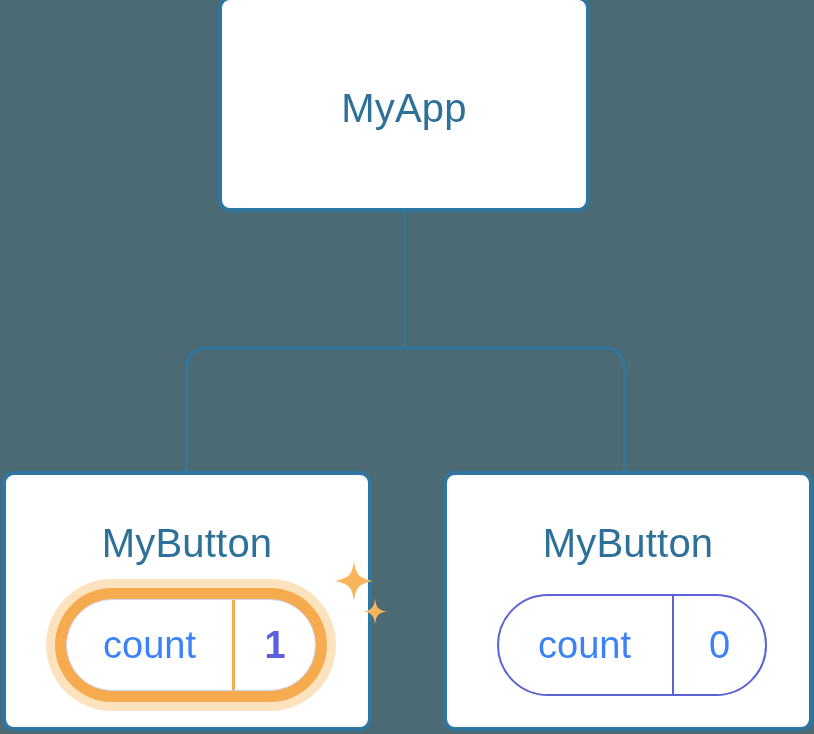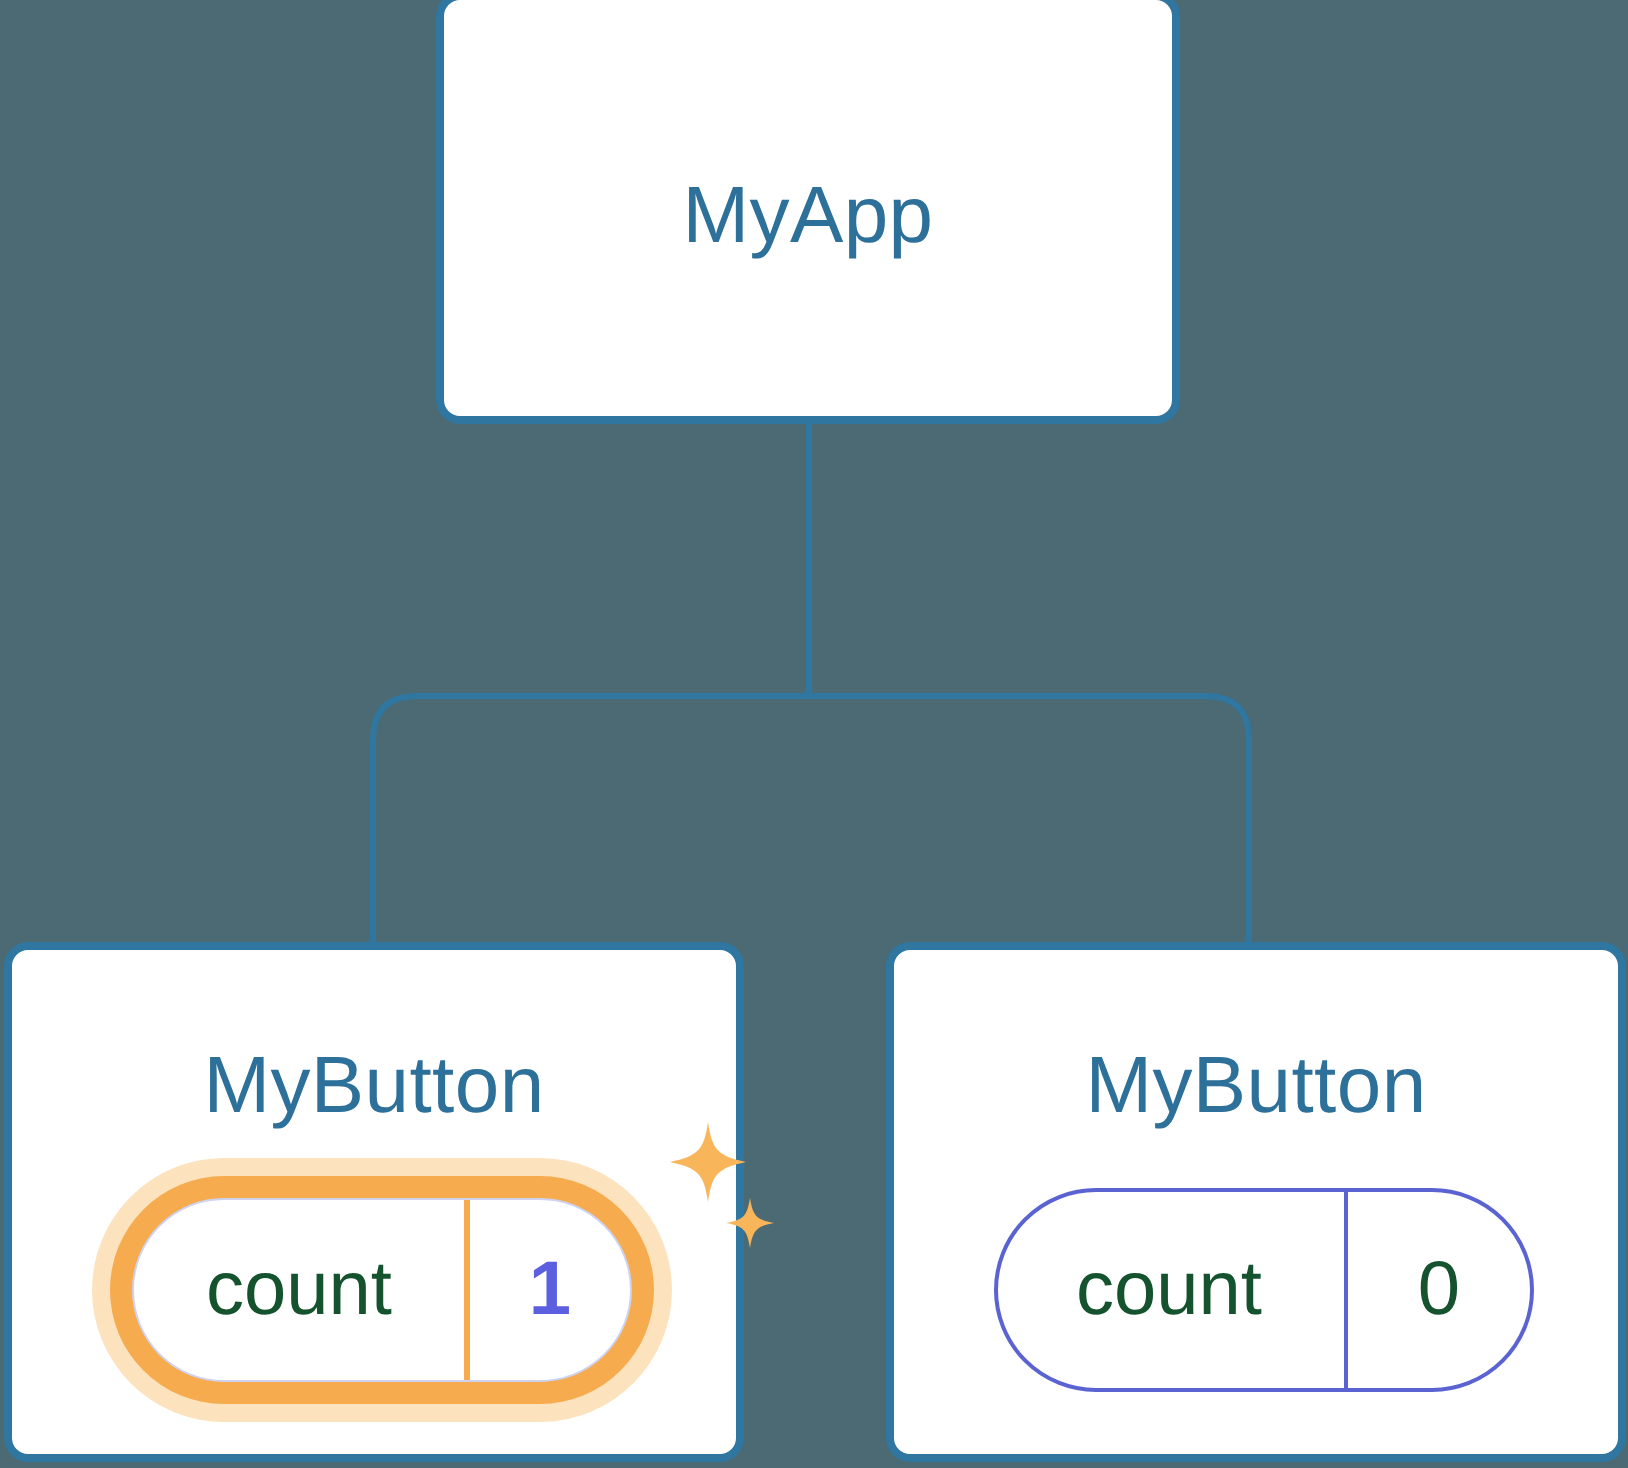--- a/index.html
+++ b/index.html
@@ -79,21 +79,21 @@
     box-sizing: border-box;
     border: 2px solid #5b63d3;
     border-radius: 999px;
     background: #ffffff;
     overflow: hidden;
   }
   .pill-key, .pill-val {
     display: flex;
     align-items: center;
     justify-content: center;
-    color: #14532d;
+    color: #3b82f6;
     font-size: 38px;
     font-weight: 400;
     line-height: 1;
     box-sizing: border-box;
   }
   .pill-key { flex: none; }
   .pill-val { flex: 1 1 auto; }
 
   
   .pill-plain {

